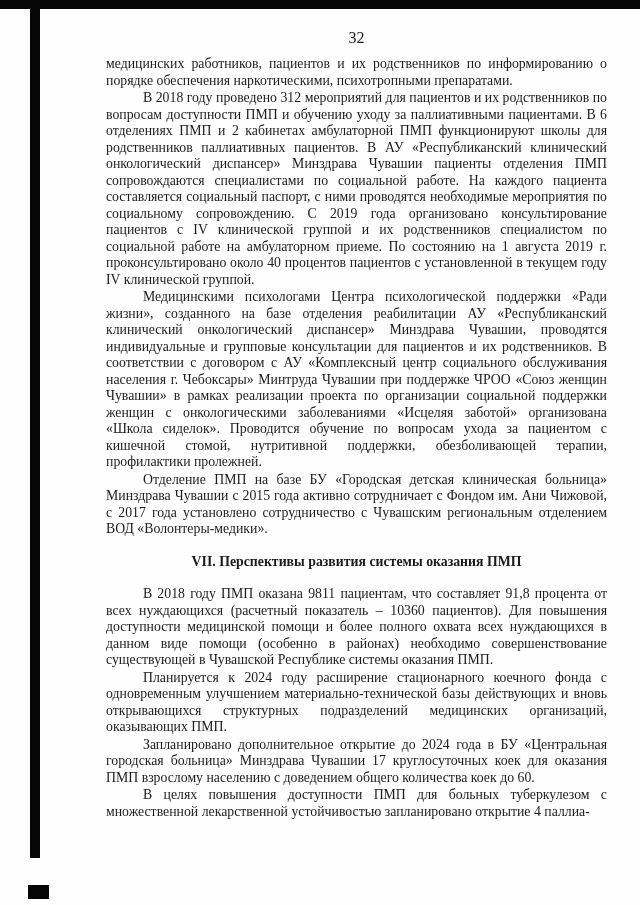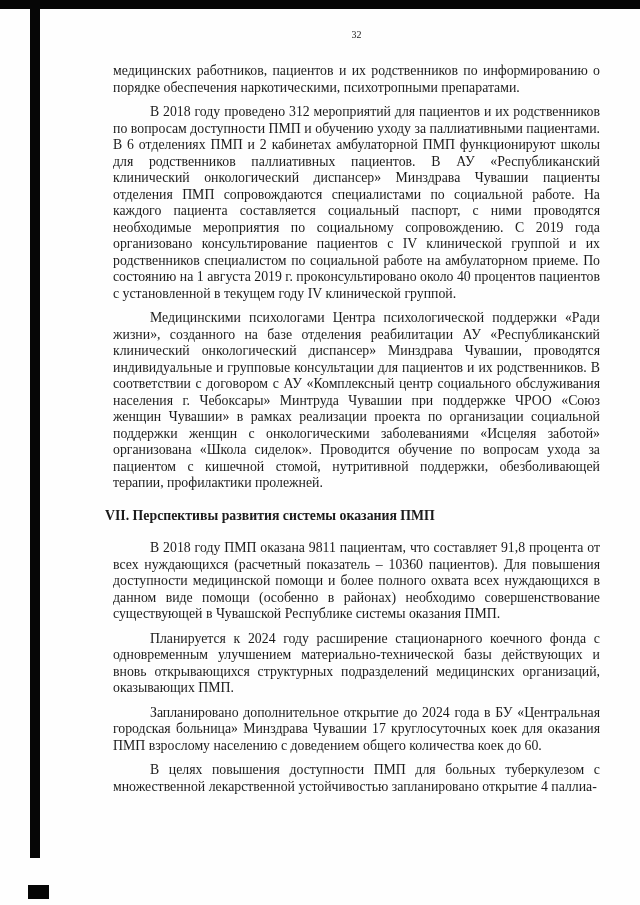--- a/index.html
+++ b/index.html
@@ -24,51 +24,53 @@
   }
   .scan-blob {
     position: absolute; left: 28px; top: 885px;
     width: 21px; height: 14px;
     background: #060606;
   }
   .page-number {
     position: absolute; top: 29px; left: 105px;
     width: 503px;
     text-align: center;
-    font-size: 10px;
+    font-size: 16px;
   }
   .content {
     position: absolute; top: 55px; left: 105px;
     width: 503px;
     font-size: 13.8px;
     line-height: 16.5px;
     text-align: justify;
     hyphens: auto;
     -webkit-hyphens: auto;
   }
-  p.para { margin: 8px; text-indent: 37px; }
+  p.para { margin: 1px; text-indent: 37px; }
   p.para.continuation { text-indent: 0; }
   .section-heading {
     font-weight: bold;
+    text-align: center;
     margin: 16px 0 16px 0;
   }
 </style>
 </head>
 <body>
 
 <div class="scan-top"></div>
 <div class="scan-left"></div>
 <div class="scan-blob"></div>
 
 <div class="page-number">32</div>
 
 <div class="content">
   <p class="para continuation">медицинских работников, пациентов и их родственников по информированию о порядке обеспечения наркотическими, психотропными препаратами.</p>
   <p class="para">В 2018 году проведено 312 мероприятий для пациентов и их родственников по вопросам доступности ПМП и обучению уходу за паллиативными пациентами. В 6 отделениях ПМП и 2 кабинетах амбулаторной ПМП функционируют школы для родственников паллиативных пациентов. В АУ «Республиканский клинический онкологический диспансер» Минздрава Чувашии пациенты отделения ПМП сопровождаются специалистами по социальной работе. На каждого пациента составляется социальный паспорт, с ними проводятся необходимые мероприятия по социальному сопровождению. С 2019 года организовано консультирование пациентов с IV клинической группой и их родственников специалистом по социальной работе на амбулаторном приеме. По состоянию на 1 августа 2019 г. проконсультировано около 40 процентов пациентов с установленной в текущем году IV клинической группой.</p>
   <p class="para">Медицинскими психологами Центра психологической поддержки «Ради жизни», созданного на базе отделения реабилитации АУ «Республиканский клинический онкологический диспансер» Минздрава Чувашии, проводятся индивидуальные и групповые консультации для пациентов и их родственников. В соответствии с договором с АУ «Комплексный центр социального обслуживания населения г. Чебоксары» Минтруда Чувашии при поддержке ЧРОО «Союз женщин Чувашии» в рамках реализации проекта по организации социальной поддержки женщин с онкологическими заболеваниями «Исцеляя заботой» организована «Школа сиделок». Проводится обучение по вопросам ухода за пациентом с кишечной стомой, нутритивной поддержки, обезболивающей терапии, профилактики пролежней.</p>
+  <p class="para">Отделение ПМП на базе БУ «Городская детская клиническая больница» Минздрава Чувашии с 2015 года активно сотрудничает с Фондом им. Ани Чижовой, с 2017 года установлено сотрудничество с Чувашским региональным отделением ВОД «Волонтеры-медики».</p>
 
   <div class="section-heading">
     <div>VII. Перспективы развития системы оказания ПМП</div>
   </div>
 
   <p class="para">В 2018 году ПМП оказана 9811 пациентам, что составляет 91,8 процента от всех нуждающихся (расчетный показатель – 10360 пациентов). Для повышения доступности медицинской помощи и более полного охвата всех нуждающихся в данном виде помощи (особенно в районах) необходимо совершенствование существующей в Чувашской Республике системы оказания ПМП.</p>
   <p class="para">Планируется к 2024 году расширение стационарного коечного фонда с одновременным улучшением материально-технической базы действующих и вновь открывающихся структурных подразделений медицинских организаций, оказывающих ПМП.</p>
   <p class="para">Запланировано дополнительное открытие до 2024 года в БУ «Центральная городская больница» Минздрава Чувашии 17 круглосуточных коек для оказания ПМП взрослому населению с доведением общего количества коек до 60.</p>
   <p class="para">В целях повышения доступности ПМП для больных туберкулезом с множественной лекарственной устойчивостью запланировано открытие 4 паллиа-</p>
 </div>

